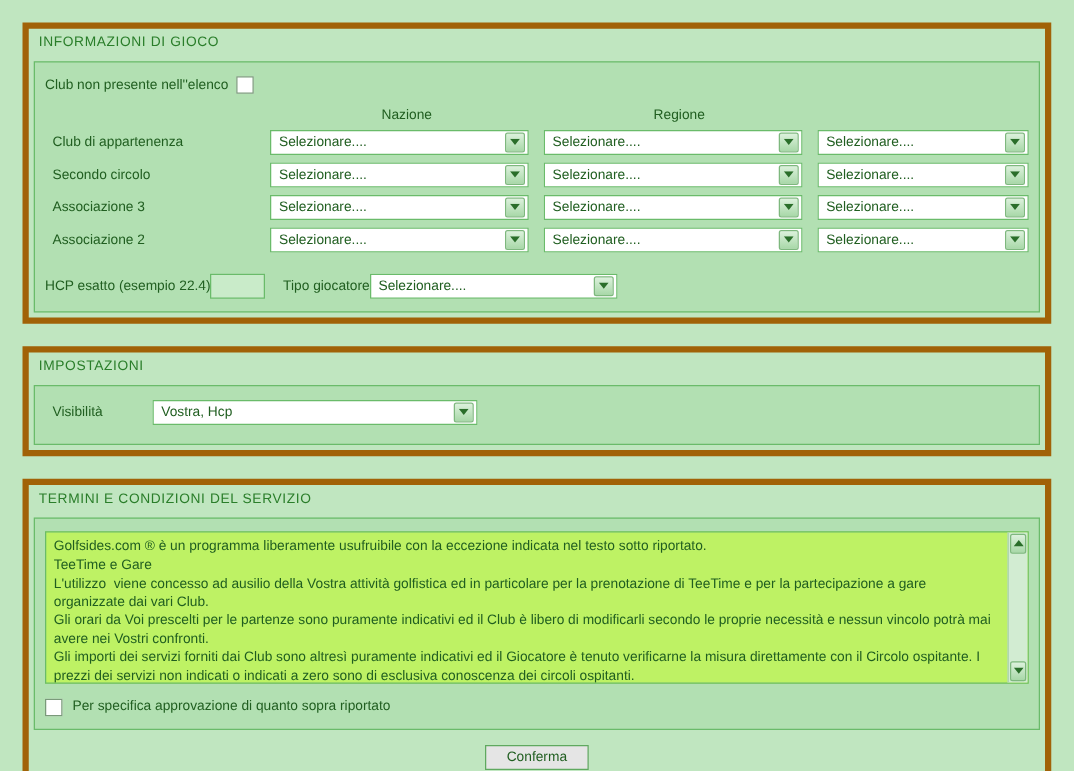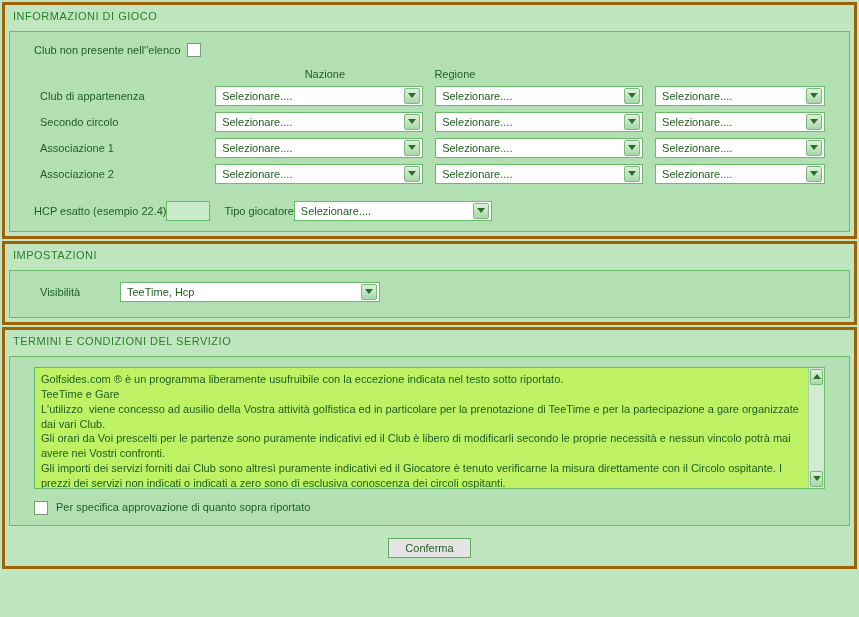--- a/index.html
+++ b/index.html
@@ -5,34 +5,34 @@
   * { box-sizing: border-box; margin: 0; padding: 0; }
   body {
     background: #C0E6C0;
     font-family: Verdana, Arial, sans-serif;
     font-size: 11px;
     color: #205E20;
     padding: 0;
     width: 859px;
   }
   .fieldset {
-    border: 3px solid #a16207;
-    margin: 2px;
+    border: 5px solid #a16207;
+    margin: 18px;
     padding: 0;
   }
   .fieldset-title {
     font-size: 11px;
     color: #2A7E2A;
     padding: 5px 8px;
     letter-spacing: 0.5px;
   }
   .inner {
     border: 1px solid #6ABB6A;
     margin: 4px;
-    padding: 10px 24px;
+    padding: 10px 8px;
     background: #B2E0B2;
   }
   .row {
     display: flex;
     align-items: center;
     margin-bottom: 4px;
     padding: 1px 0;
   }
   .label-chk {
     display: flex;
@@ -46,21 +46,21 @@
     border: 1px solid #7A9A7A;
     display: inline-block;
   }
   .grid-header {
     display: flex;
     margin-top: 10px;
     margin-bottom: 3px;
   }
   .col-label { width: 190px; padding-left: 6px; }
   .col-nazione { width: 230px; text-align: center; }
-  .col-regione { width: 230px; }
+  .col-regione { width: 230px; text-align: center; }
   .col-club { width: 180px; }
   .select {
     display: flex;
     align-items: center;
     justify-content: space-between;
     background: #ffffff;
     border: 1px solid #6ABB6A;
     height: 20px;
     padding: 0 2px 0 6px;
     font-size: 11px;
@@ -216,21 +216,21 @@
         <span>Selezionare....</span>
         <span class="select-btn">
             <svg width="8" height="6">
               <path d="M0 0 L8 0 L4 5 Z" fill="#2A6E2A"></path>
             </svg>
           </span>
       </div>
     </div>
 
     <div class="grid-row">
-      <div class="col-label">Associazione 1</div>
+      <div class="col-label">Associazione 3</div>
       <div class="select">
         <span>Selezionare....</span>
         <span class="select-btn">
             <svg width="8" height="6">
               <path d="M0 0 L8 0 L4 5 Z" fill="#2A6E2A"></path>
             </svg>
           </span>
       </div>
       <div class="select">
         <span>Selezionare....</span>
@@ -294,21 +294,21 @@
 
   </div>
 </div>
 
 <div class="fieldset">
   <div class="fieldset-title">IMPOSTAZIONI</div>
   <div class="inner">
     <div class="row">
       <span style="width:86px;padding-left:6px">Visibilità</span>
       <div class="select wide">
-        <span>TeeTime, Hcp</span>
+        <span>Vostra, Hcp</span>
         <span class="select-btn">
             <svg width="8" height="6">
               <path d="M0 0 L8 0 L4 5 Z" fill="#2A6E2A"></path>
             </svg>
           </span>
       </div>
     </div>
   </div>
 </div>
 

